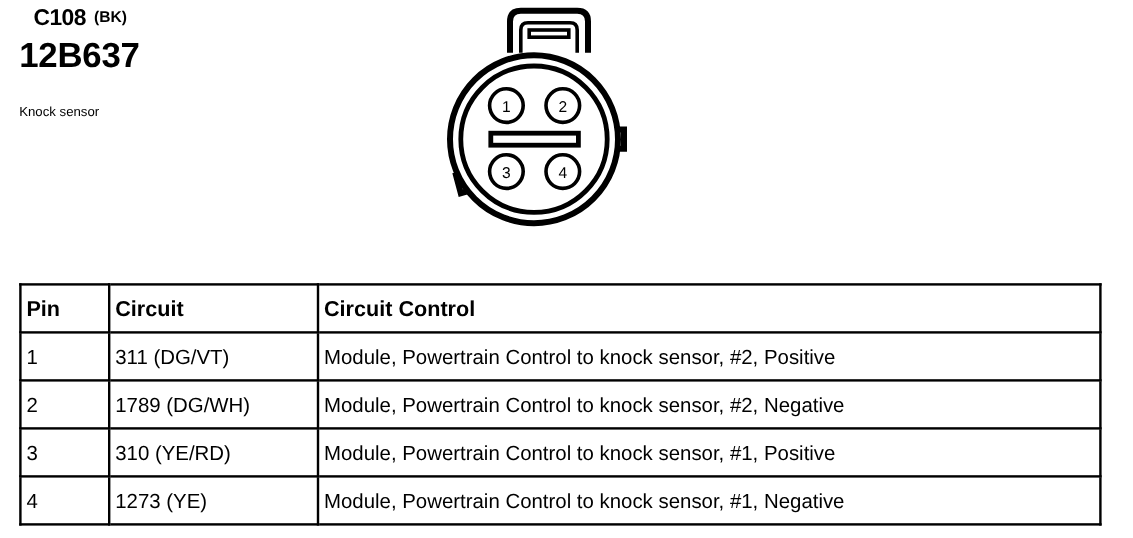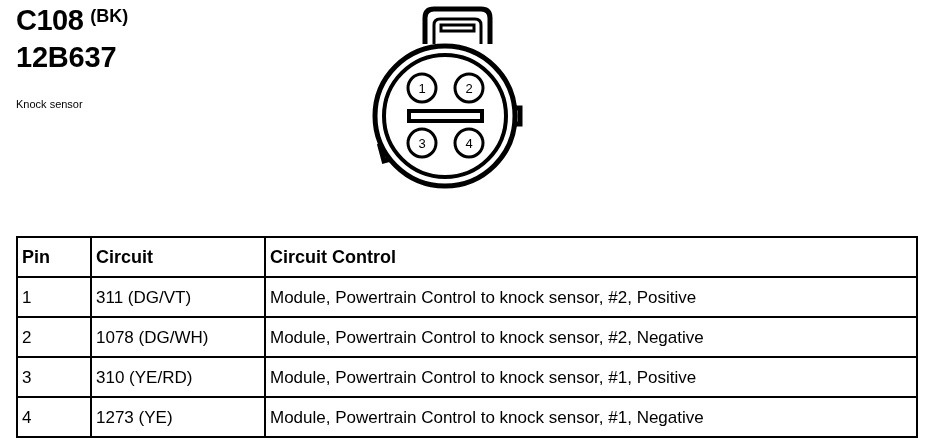--- a/index.html
+++ b/index.html
@@ -23,26 +23,27 @@
     left: 16px;
     top: 6px;
     width: 330px;
   }
   #connector-id-line {
     display: flex;
     align-items: flex-start;
     line-height: 1;
   }
   #connector-id {
-    font-size: 29px;
+    font-size: 19px;
     font-weight: bold;
     letter-spacing: -0.5px;
+    margin-left: 12px;
   }
   #connector-color-code {
-    font-size: 18px;
+    font-size: 13px;
     font-weight: bold;
     margin-left: 7px;
     margin-top: 1px;
   }
   #part-number {
     font-size: 29px;
     font-weight: bold;
     margin-top: 8px;
     line-height: 1;
     letter-spacing: -0.2px;
@@ -194,21 +195,21 @@
       </tr>
     </thead>
     <tbody>
       <tr>
         <td class="cell-pin">1</td>
         <td class="cell-circuit">311 (DG/VT)</td>
         <td class="cell-func">Module, Powertrain Control to knock sensor, #2, Positive</td>
       </tr>
       <tr>
         <td class="cell-pin">2</td>
-        <td class="cell-circuit">1078 (DG/WH)</td>
+        <td class="cell-circuit">1789 (DG/WH)</td>
         <td class="cell-func">Module, Powertrain Control to knock sensor, #2, Negative</td>
       </tr>
       <tr>
         <td class="cell-pin">3</td>
         <td class="cell-circuit">310 (YE/RD)</td>
         <td class="cell-func">Module, Powertrain Control to knock sensor, #1, Positive</td>
       </tr>
       <tr>
         <td class="cell-pin">4</td>
         <td class="cell-circuit">1273 (YE)</td>

